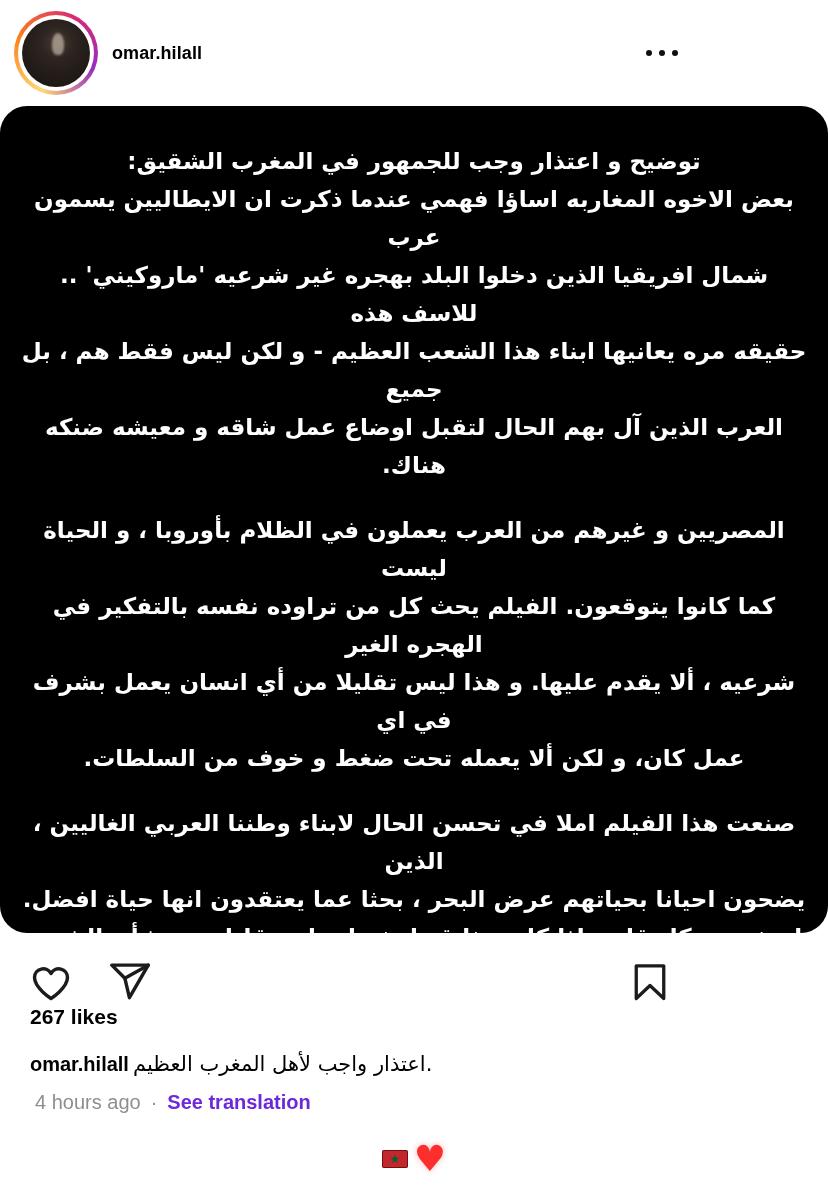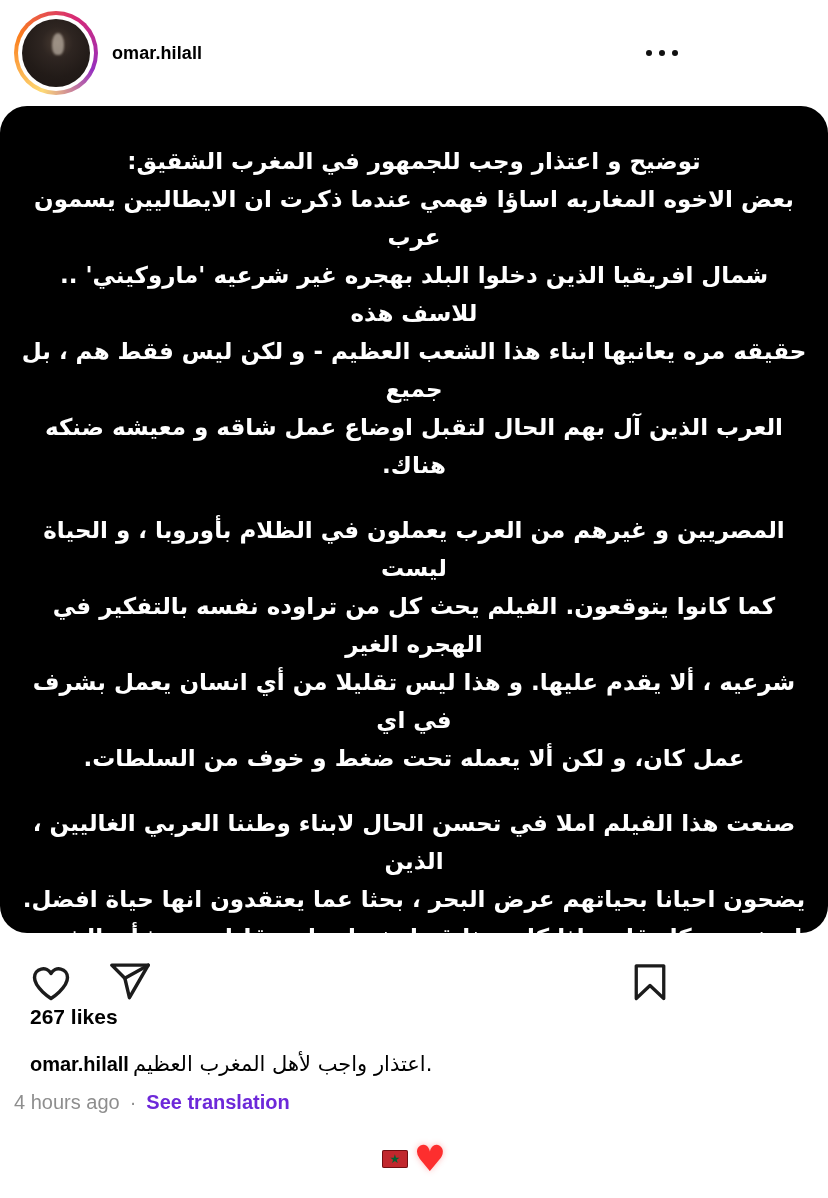--- a/index.html
+++ b/index.html
@@ -112,21 +112,21 @@
     padding: 0 30px; margin-top: 20px;
     font-size: 21px; color: #000000;
     direction: ltr; unicode-bidi: plaintext;
     line-height: 30px;
   }
   .caption-user { font-weight: 700; font-size: 20px; margin-right: 4px; }
   .caption-text { font-family: "DejaVu Sans", sans-serif; font-size: 21px; }
   .meta-row {
     padding: 0 14px; margin-top: 12px;
     font-size: 20px; color: #8e8e8e;
-    display: flex; align-items: center; gap: 10px;
+    display: flex; align-items: center; gap: 10px; margin-left: 21px;
   }
   .see-translation { color: #6d28d9; font-weight: 700; cursor: pointer; }
 </style>
 </head>
 <body>
 
 <div class="post">
 
   <header class="post-header">
     <div class="avatar-ring">

